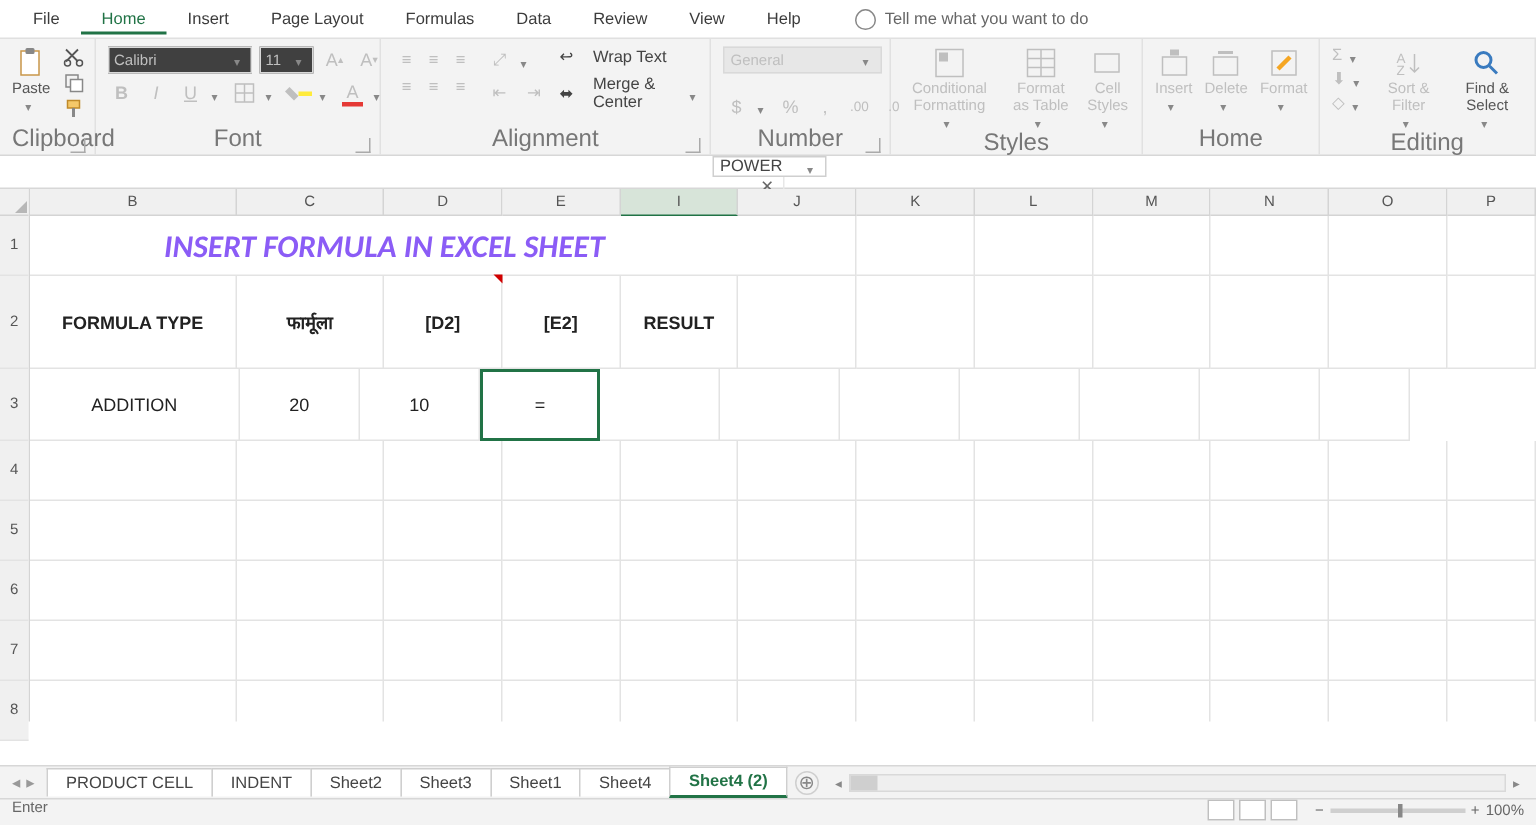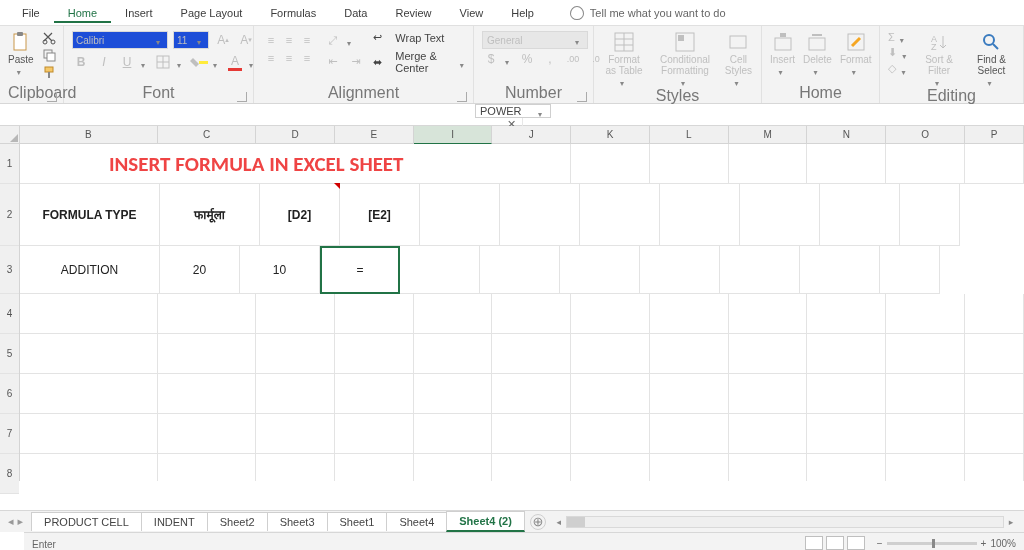--- a/index.html
+++ b/index.html
@@ -18,21 +18,21 @@
 .launcher { position:absolute; right:-2px; bottom:1px; width:10px; height:10px; border:1px solid #aaa; border-left:none; border-top:none; }
 
 .btncol { display:flex; flex-direction:column; align-items:center; gap:1px; color:#555; font-size:10px; }
 .btncol.disabled { color:#bfbfbf; }
 .icon-lg { width:22px; height:22px; display:flex; align-items:center; justify-content:center; }
 .stack { display:flex; flex-direction:column; gap:3px; }
 .row { display:flex; align-items:center; gap:5px; }
 .dd { width:8px; height:8px; display:inline-block; }
 .dd::after{content:"▾"; font-size:8px; color:#888;}
 
-.font-combo, .size-combo { height:18px; background:#1d4ed8; border:1px solid #d9d9d9; display:flex; align-items:center; justify-content:space-between; padding:0 3px; color:#bfbfbf; font-size:10px; }
+.font-combo, .size-combo { height:18px; background:#404040; border:1px solid #d9d9d9; display:flex; align-items:center; justify-content:space-between; padding:0 3px; color:#bfbfbf; font-size:10px; }
 .font-combo{width:96px;} .size-combo{width:36px;}
 .fmtbtn { width:18px; height:18px; display:flex; align-items:center; justify-content:center; color:#bfbfbf; font-size:12px; }
 .color-strip{width:14px;height:3px;}
 
 .alignbox{display:grid;grid-template-columns:repeat(3,18px);grid-template-rows:repeat(2,18px);gap:0;}
 .alignbox div{display:flex;align-items:center;justify-content:center;color:#bfbfbf;}
 .indent{width:18px;height:18px;color:#bfbfbf;display:flex;align-items:center;justify-content:center;}
 
 .num-combo{height:18px;width:106px;background:#e7e7e7;border:1px solid #d9d9d9;color:#bfbfbf;display:flex;align-items:center;justify-content:space-between;padding:0 4px;font-size:10px;}
 
@@ -48,36 +48,36 @@
 .selectall::after{content:"";position:absolute;right:1px;bottom:1px;width:0;height:0;border-style:solid;border-width:0 0 8px 8px;border-color:transparent transparent #b7b7b7 transparent;}
 .rowhdr{height:40px;border-bottom:1px solid #e3e3e3;background:#f0f0f0;display:flex;align-items:center;justify-content:center;font-size:10px;color:#555;}
 
 .cols{flex:1;overflow:hidden;}
 .colhdr-row{display:flex;height:18px;}
 .colhdr{border-right:1px solid #d4d4d4;border-bottom:1px solid #d4d4d4;background:#f0f0f0;display:flex;align-items:center;justify-content:center;font-size:10px;color:#555;}
 .colhdr.active{background:#d7e4d9;border-bottom:1px solid #217346;}
 .data-row{display:flex;height:40px;}
 .cell{border-right:1px solid #e3e3e3;border-bottom:1px solid #e3e3e3;display:flex;align-items:center;justify-content:center;font-size:12px;color:#222;}
 .row-title .cell{font-weight:600;}
-.title-cell{font-family:"Calibri","Segoe UI";font-size:21px;font-weight:700;color:#ef4444;justify-content:center;}
+.title-cell{font-family:"Calibri","Segoe UI";font-size:21px;font-weight:700;color:#8b5cf6;justify-content:center;font-style:italic;}
 .edit-cell{border:2px solid #217346!important;position:relative;}
 .redtick{position:absolute;top:-1px;right:-1px;width:0;height:0;border-style:solid;border-width:0 6px 6px 0;border-color:transparent #d00000 transparent transparent;}
 
 .tabs{position:absolute;bottom:18px;left:0;right:0;display:flex;align-items:center;height:22px;background:#f3f3f3;border-top:1px solid #d7d7d7;}
 .tabs .nav{display:flex;gap:4px;padding:0 8px;color:#999;}
 .tabs .nav span{cursor:default;}
 .sheettab{padding:3px 12px;background:#fff;border:1px solid #cfcfcf;border-bottom:none;font-size:11px;color:#444;margin-right:-1px;}
 .sheettab.active{background:#fff;border-bottom:2px solid #217346;color:#217346;font-weight:600;}
 .newsheet{width:22px;display:flex;align-items:center;justify-content:center;color:#888;font-size:13px;margin-left:6px;border:1px solid #cfcfcf;border-radius:50%;height:16px;width:16px;}
 .hscroll{flex:1;display:flex;align-items:center;margin:0 6px;}
 .hscroll .track{flex:1;height:12px;background:#efefef;border:1px solid #d9d9d9;position:relative;}
 .hscroll .thumb{position:absolute;left:0;top:0;bottom:0;width:18px;background:#cfcfcf;}
 .hscroll .arr{width:14px;height:14px;display:flex;align-items:center;justify-content:center;color:#888;font-size:9px;}
 
-.statusbar{position:absolute;bottom:0;left:0;right:0;height:18px;background:#f3f3f3;border-top:1px solid #d7d7d7;display:flex;align-items:flex-end;justify-content:space-between;padding:0 8px;font-size:10px;color:#666;margin-left:24px;}
+.statusbar{position:absolute;bottom:0;left:0;right:0;height:18px;background:#f3f3f3;border-top:1px solid #d7d7d7;display:flex;align-items:flex-start;justify-content:space-between;padding:0 8px;font-size:10px;color:#666;}
 .viewbtns{display:flex;gap:3px;align-items:center;}
 .viewbtns .vb{width:18px;height:14px;border:1px solid #bfbfbf;background:#fff;}
 .zoom{display:flex;align-items:center;gap:4px;}
 .zoom .slider{width:90px;height:3px;background:#cfcfcf;position:relative;}
 .zoom .slider::after{content:"";position:absolute;left:50%;top:-3px;width:3px;height:9px;background:#888;}
 
 .cw-B{width:140px}.cw-C{width:100px}.cw-D{width:80px}.cw-E{width:80px}.cw-I{width:80px}.cw-J{width:80px}.cw-K{width:80px}.cw-L{width:80px}.cw-M{width:80px}.cw-N{width:80px}.cw-O{width:80px}.cw-P{width:60px}
 
 svg{display:block}
 </style>
@@ -203,59 +203,59 @@
       </div>
       <div class="stack" style="gap:6px">
         <div class="row"><span>↩</span>&nbsp;<span>Wrap Text</span></div>
         <div class="row"><span>⬌</span>&nbsp;<span>Merge &amp; Center</span>&nbsp;<span class="dd"></span></div>
       </div>
     </div>
     <div class="label"><span>Alignment</span><span class="launcher"></span></div>
   </div>
 
   <div class="group" style="width:120px">
-    <div class="body stack" style="gap:1px">
+    <div class="body stack" style="gap:13px">
       <div class="num-combo">
           <span>General</span>
           <span class="dd"></span>
         </div>
       <div class="row" style="color:#bfbfbf">
         <div class="fmtbtn">$</div>
           <span class="dd"></span>
         <div class="fmtbtn">%</div>
         <div class="fmtbtn">,</div>
         <div class="fmtbtn" style="font-size:9px">.00</div>
         <div class="fmtbtn" style="font-size:9px">.0</div>
       </div>
     </div>
     <div class="label"><span>Number</span><span class="launcher"></span></div>
   </div>
 
   <div class="group" style="width:168px">
     <div class="body">
+      <div class="btncol disabled">
+          <div class="icon-lg">
+            <svg width="22" height="22">
+              <rect x="2" y="2" width="18" height="18" fill="none" stroke="#bfbfbf"></rect>
+              <rect x="4" y="4" width="6" height="6" fill="#bfbfbf"></rect>
+            </svg>
+          </div>
+          <span style="text-align:center;line-height:1.1">Conditional Formatting</span>
+          <span class="dd"></span>
+        </div>
       <div class="btncol disabled">
           <div class="icon-lg">
             <svg width="22" height="22">
               <rect x="2" y="2" width="18" height="18" fill="none" stroke="#bfbfbf"></rect>
               <line x1="2" y1="8" x2="20" y2="8" stroke="#bfbfbf"></line>
               <line x1="2" y1="14" x2="20" y2="14" stroke="#bfbfbf"></line>
               <line x1="11" y1="2" x2="11" y2="20" stroke="#bfbfbf"></line>
             </svg>
           </div>
           <span style="text-align:center;line-height:1.1">Format as Table</span>
-          <span class="dd"></span>
-        </div>
-      <div class="btncol disabled">
-          <div class="icon-lg">
-            <svg width="22" height="22">
-              <rect x="2" y="2" width="18" height="18" fill="none" stroke="#bfbfbf"></rect>
-              <rect x="4" y="4" width="6" height="6" fill="#bfbfbf"></rect>
-            </svg>
-          </div>
-          <span style="text-align:center;line-height:1.1">Conditional Formatting</span>
           <span class="dd"></span>
         </div>
       <div class="btncol disabled">
           <div class="icon-lg">
             <svg width="22" height="22">
               <rect x="3" y="5" width="16" height="12" fill="none" stroke="#bfbfbf"></rect>
             </svg>
           </div>
           <span style="text-align:center;line-height:1.1">Cell Styles</span>
           <span class="dd"></span>
@@ -382,20 +382,21 @@
         <div class="cell cw-P"></div>
     </div>
     <div class="data-row row-title" style="height:62px;position:relative">
       <div class="cell cw-B">FORMULA TYPE</div>
       <div class="cell cw-C">फार्मूला</div>
       <div class="cell cw-D" style="position:relative">
           <span class="redtick"></span>
           <span>[D2]</span>
         </div>
       <div class="cell cw-E">[E2]</div>
+      <div class="cell cw-I">RESULT</div>
       <div class="cell cw-J"></div>
         <div class="cell cw-K"></div>
         <div class="cell cw-L"></div>
         <div class="cell cw-M"></div>
         <div class="cell cw-N"></div>
         <div class="cell cw-O"></div>
         <div class="cell cw-P"></div>
     </div>
     <div class="data-row" style="height:48px">
       <div class="cell cw-B">ADDITION</div>

